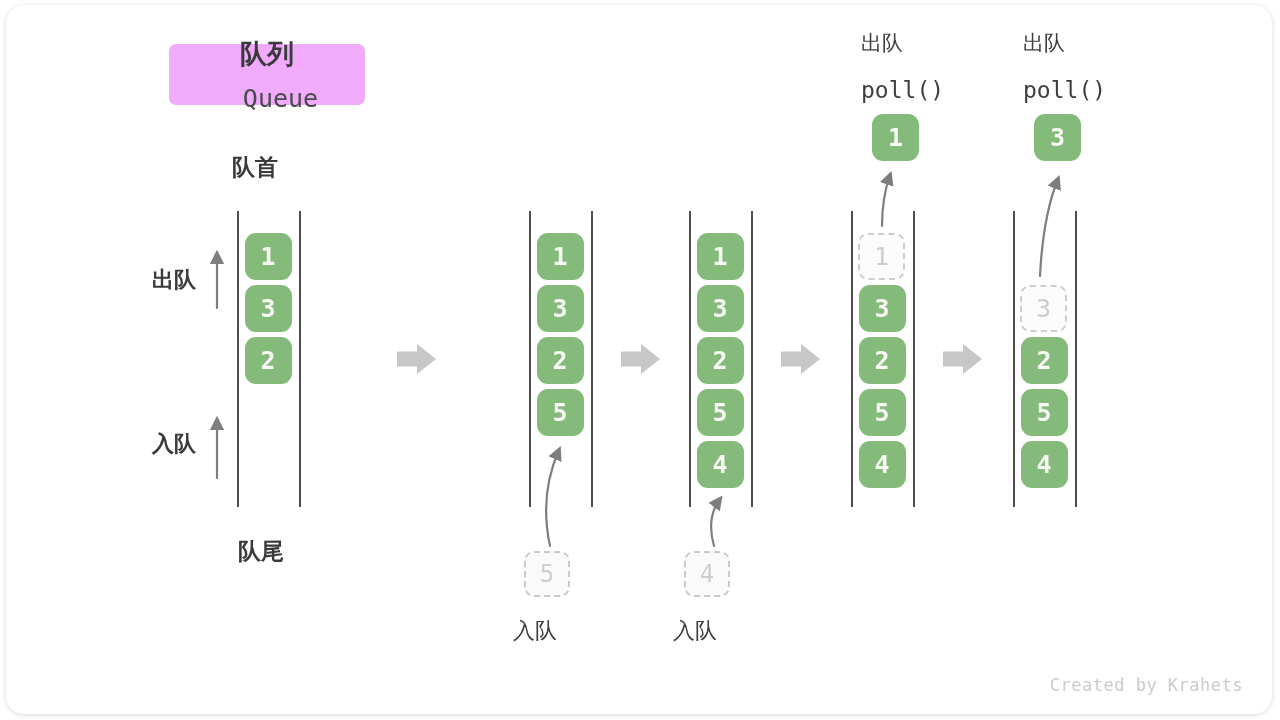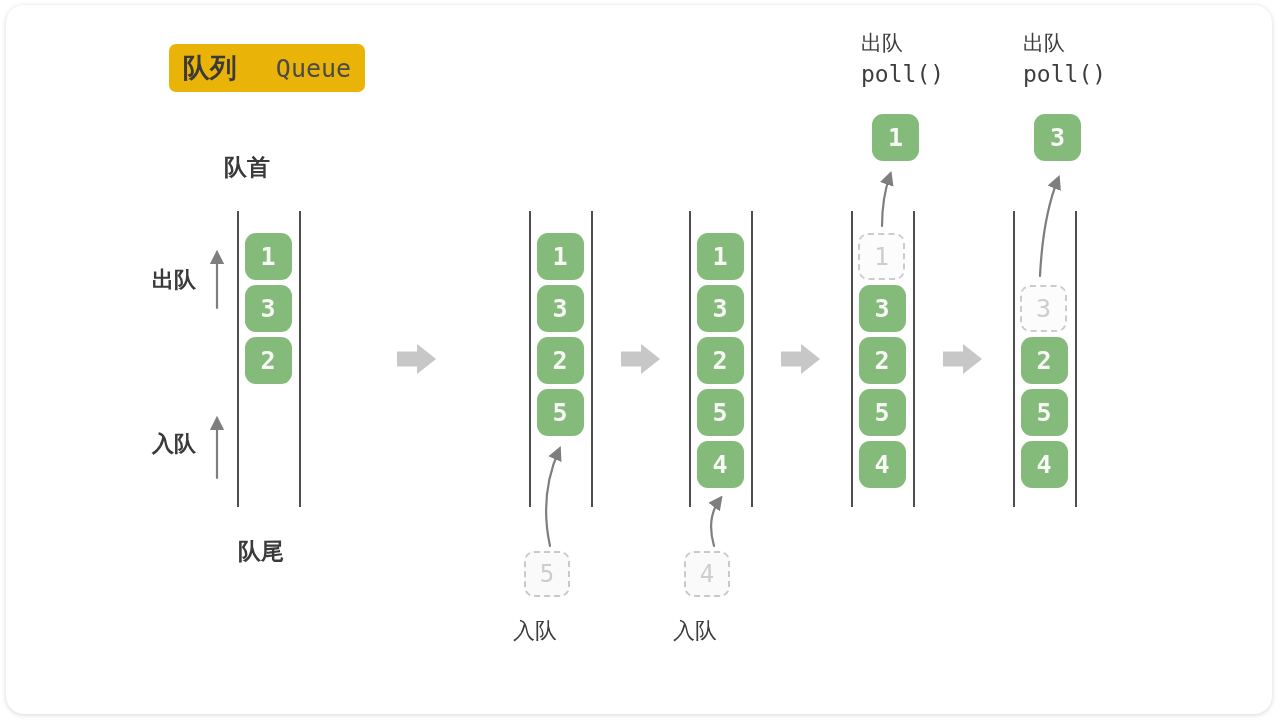--- a/index.html
+++ b/index.html
@@ -33,39 +33,39 @@
   .qbox.pending{
     background:#fafafa;border:2px dashed #c9c9c9;font-weight:400;border-radius:10px;
     width:46px;height:46px;font-size:24px;
   }
   .caption{position:absolute;white-space:nowrap;}
   .caption .cap-action{font-size:22px;font-weight:500;line-height:34px;}
   .caption .cap-code{font-family:"DejaVu Sans Mono",monospace;font-size:23px;line-height:36px;}
   .caption .cap-arg{font-weight:700;}
   .top-label{position:absolute;white-space:nowrap;}
   .top-label .tl-action{font-size:21px;font-weight:500;line-height:30px;}
-  .top-label .tl-code{font-family:"DejaVu Sans Mono",monospace;font-size:23px;line-height:33px;}
+  .top-label .tl-code{font-family:"DejaVu Sans Mono",monospace;font-size:23px;line-height:33px;margin-top:16px;}
   .watermark{
     position:absolute;font-family:"DejaVu Sans Mono",monospace;font-size:17px;
     letter-spacing:0.5px;white-space:nowrap;
   }
   svg.arrows{position:absolute;left:0;top:0;pointer-events:none;}
 </style>
 </head>
 <body>
 
 <div class="stage" style="color: rgb(58, 58, 58);">
   <div class="card"></div>
 
-  <div class="title-badge" style="left: 169px; top: 44px; width: 196px; height: 48px; background: #eab308;">
+  <div class="title-badge" style="left: 169px; top: 44px; width: 196px; height: 61px; background: #f0abfc; flex-direction: column;">
     <span class="title-zh">队列</span>
     <span class="title-en" style="color: rgb(74, 74, 74);">Queue</span>
   </div>
 
-  <div class="cjk-label" style="left:224px;top:152px;">队首</div>
+  <div class="cjk-label" style="left:232px;top:152px;">队首</div>
   <div class="cjk-label" style="left:238px;top:536px;">队尾</div>
 
   <div class="side-label" style="left:152px;top:265px;">出队</div>
   <div class="side-label" style="left:152px;top:429px;">入队</div>
 
   <div id="columns-root">
       <div class="queue-wall" style="left: 237px; top: 211px; height: 296px; background: rgb(77, 77, 77);"></div>
       <div class="queue-wall" style="left: 299px; top: 211px; height: 296px; background: rgb(77, 77, 77);"></div>
       <div class="qbox" style="left: 244.5px; top: 233px; background: rgb(132, 186, 122); color: rgb(248, 248, 245);">1</div>
       <div class="qbox" style="left: 244.5px; top: 285px; background: rgb(132, 186, 122); color: rgb(248, 248, 245);">3</div>
@@ -109,20 +109,21 @@
       <div class="qbox" style="left: 1020.5px; top: 337px; background: rgb(132, 186, 122); color: rgb(248, 248, 245);">2</div>
       <div class="qbox" style="left: 1020.5px; top: 389px; background: rgb(132, 186, 122); color: rgb(248, 248, 245);">5</div>
       <div class="qbox" style="left: 1020.5px; top: 441px; background: rgb(132, 186, 122); color: rgb(248, 248, 245);">4</div>
       <div class="qbox" style="left: 1034px; top: 114px; background: rgb(132, 186, 122); color: rgb(248, 248, 245);">3</div>
       <div class="top-label" style="left: 1023px; top: 28px; color: rgb(61, 61, 61);">
         <div class="tl-action">出队</div>
         <div class="tl-code">poll()</div>
       </div>
     </div>
 
+  <div class="watermark" style="right: 37px; top: 675px; color: rgb(203, 203, 203);">Created by Krahets</div>
 <svg class="arrows" width="1280" height="720">
       <defs>
         <marker id="ah" viewBox="0 0 10 10" refX="7" refY="5" markerWidth="6.5" markerHeight="6.5" orient="auto-start-reverse">
           <path d="M0,0 L10,5 L0,10 z" fill="#7E7E7E"></path>
         </marker>
       </defs>
       <path d="M397,351.5 L417,351.5 L417,344 L436,359 L417,374 L417,366.5 L397,366.5 Z" fill="#C7C7C7"></path>
       <path d="M621,351.5 L641,351.5 L641,344 L660,359 L641,374 L641,366.5 L621,366.5 Z" fill="#C7C7C7"></path>
       <path d="M781,351.5 L801,351.5 L801,344 L820,359 L801,374 L801,366.5 L781,366.5 Z" fill="#C7C7C7"></path>
       <path d="M943,351.5 L963,351.5 L963,344 L982,359 L963,374 L963,366.5 L943,366.5 Z" fill="#C7C7C7"></path>

